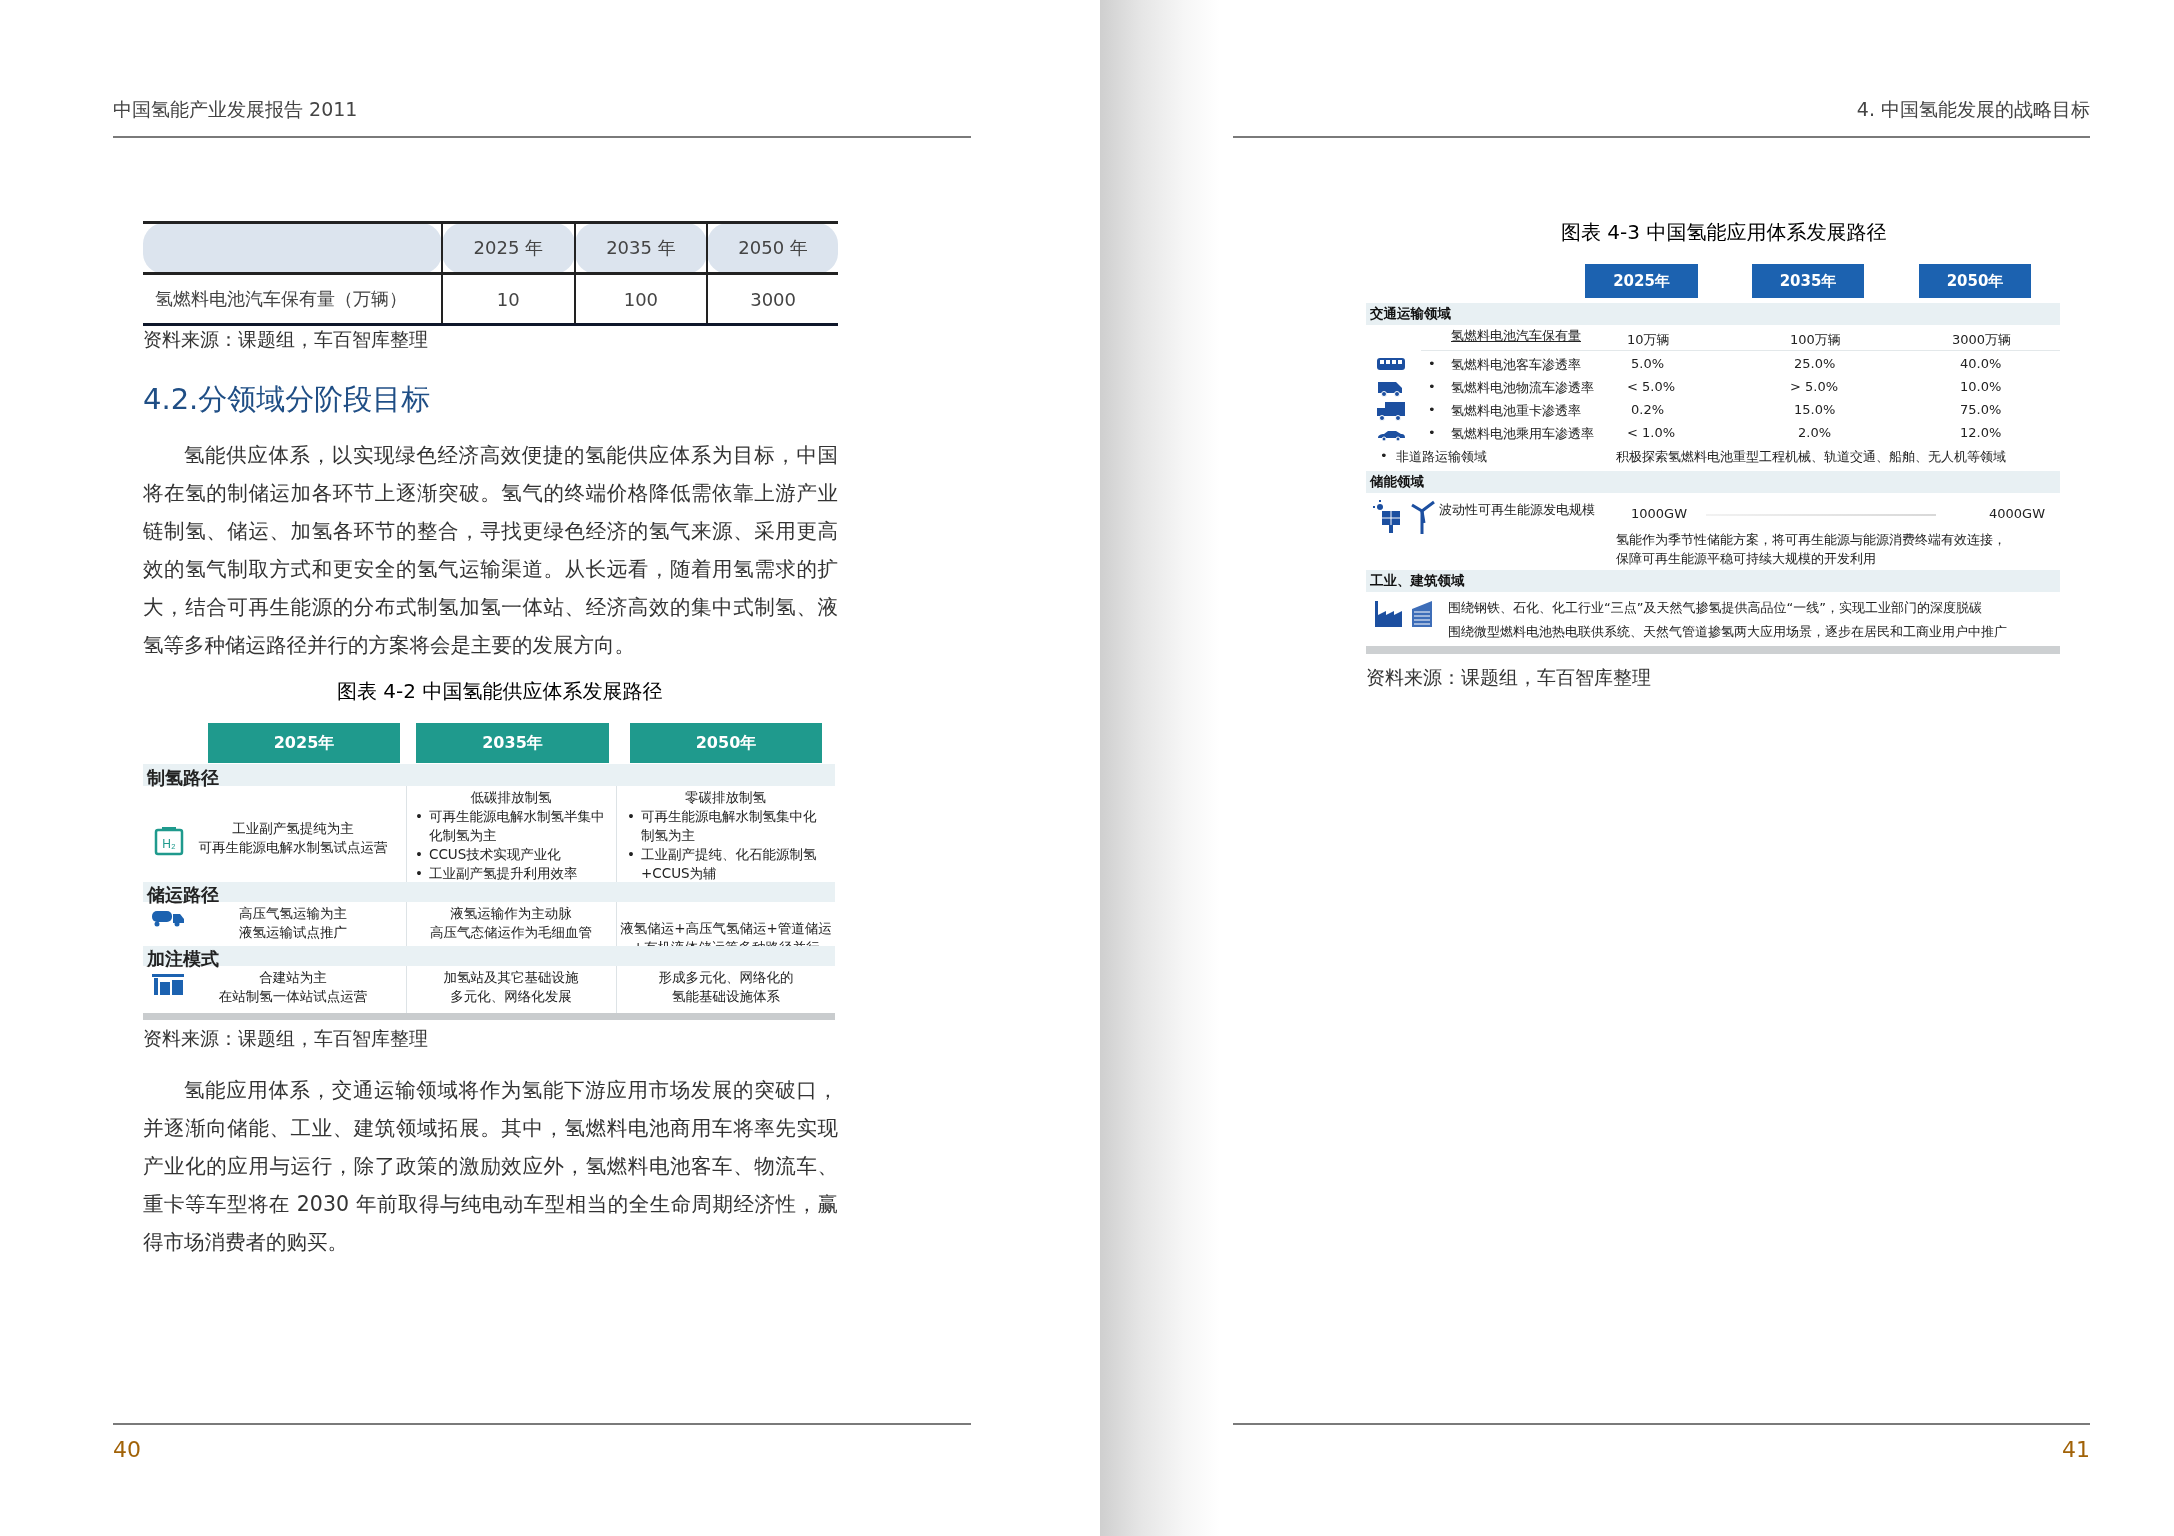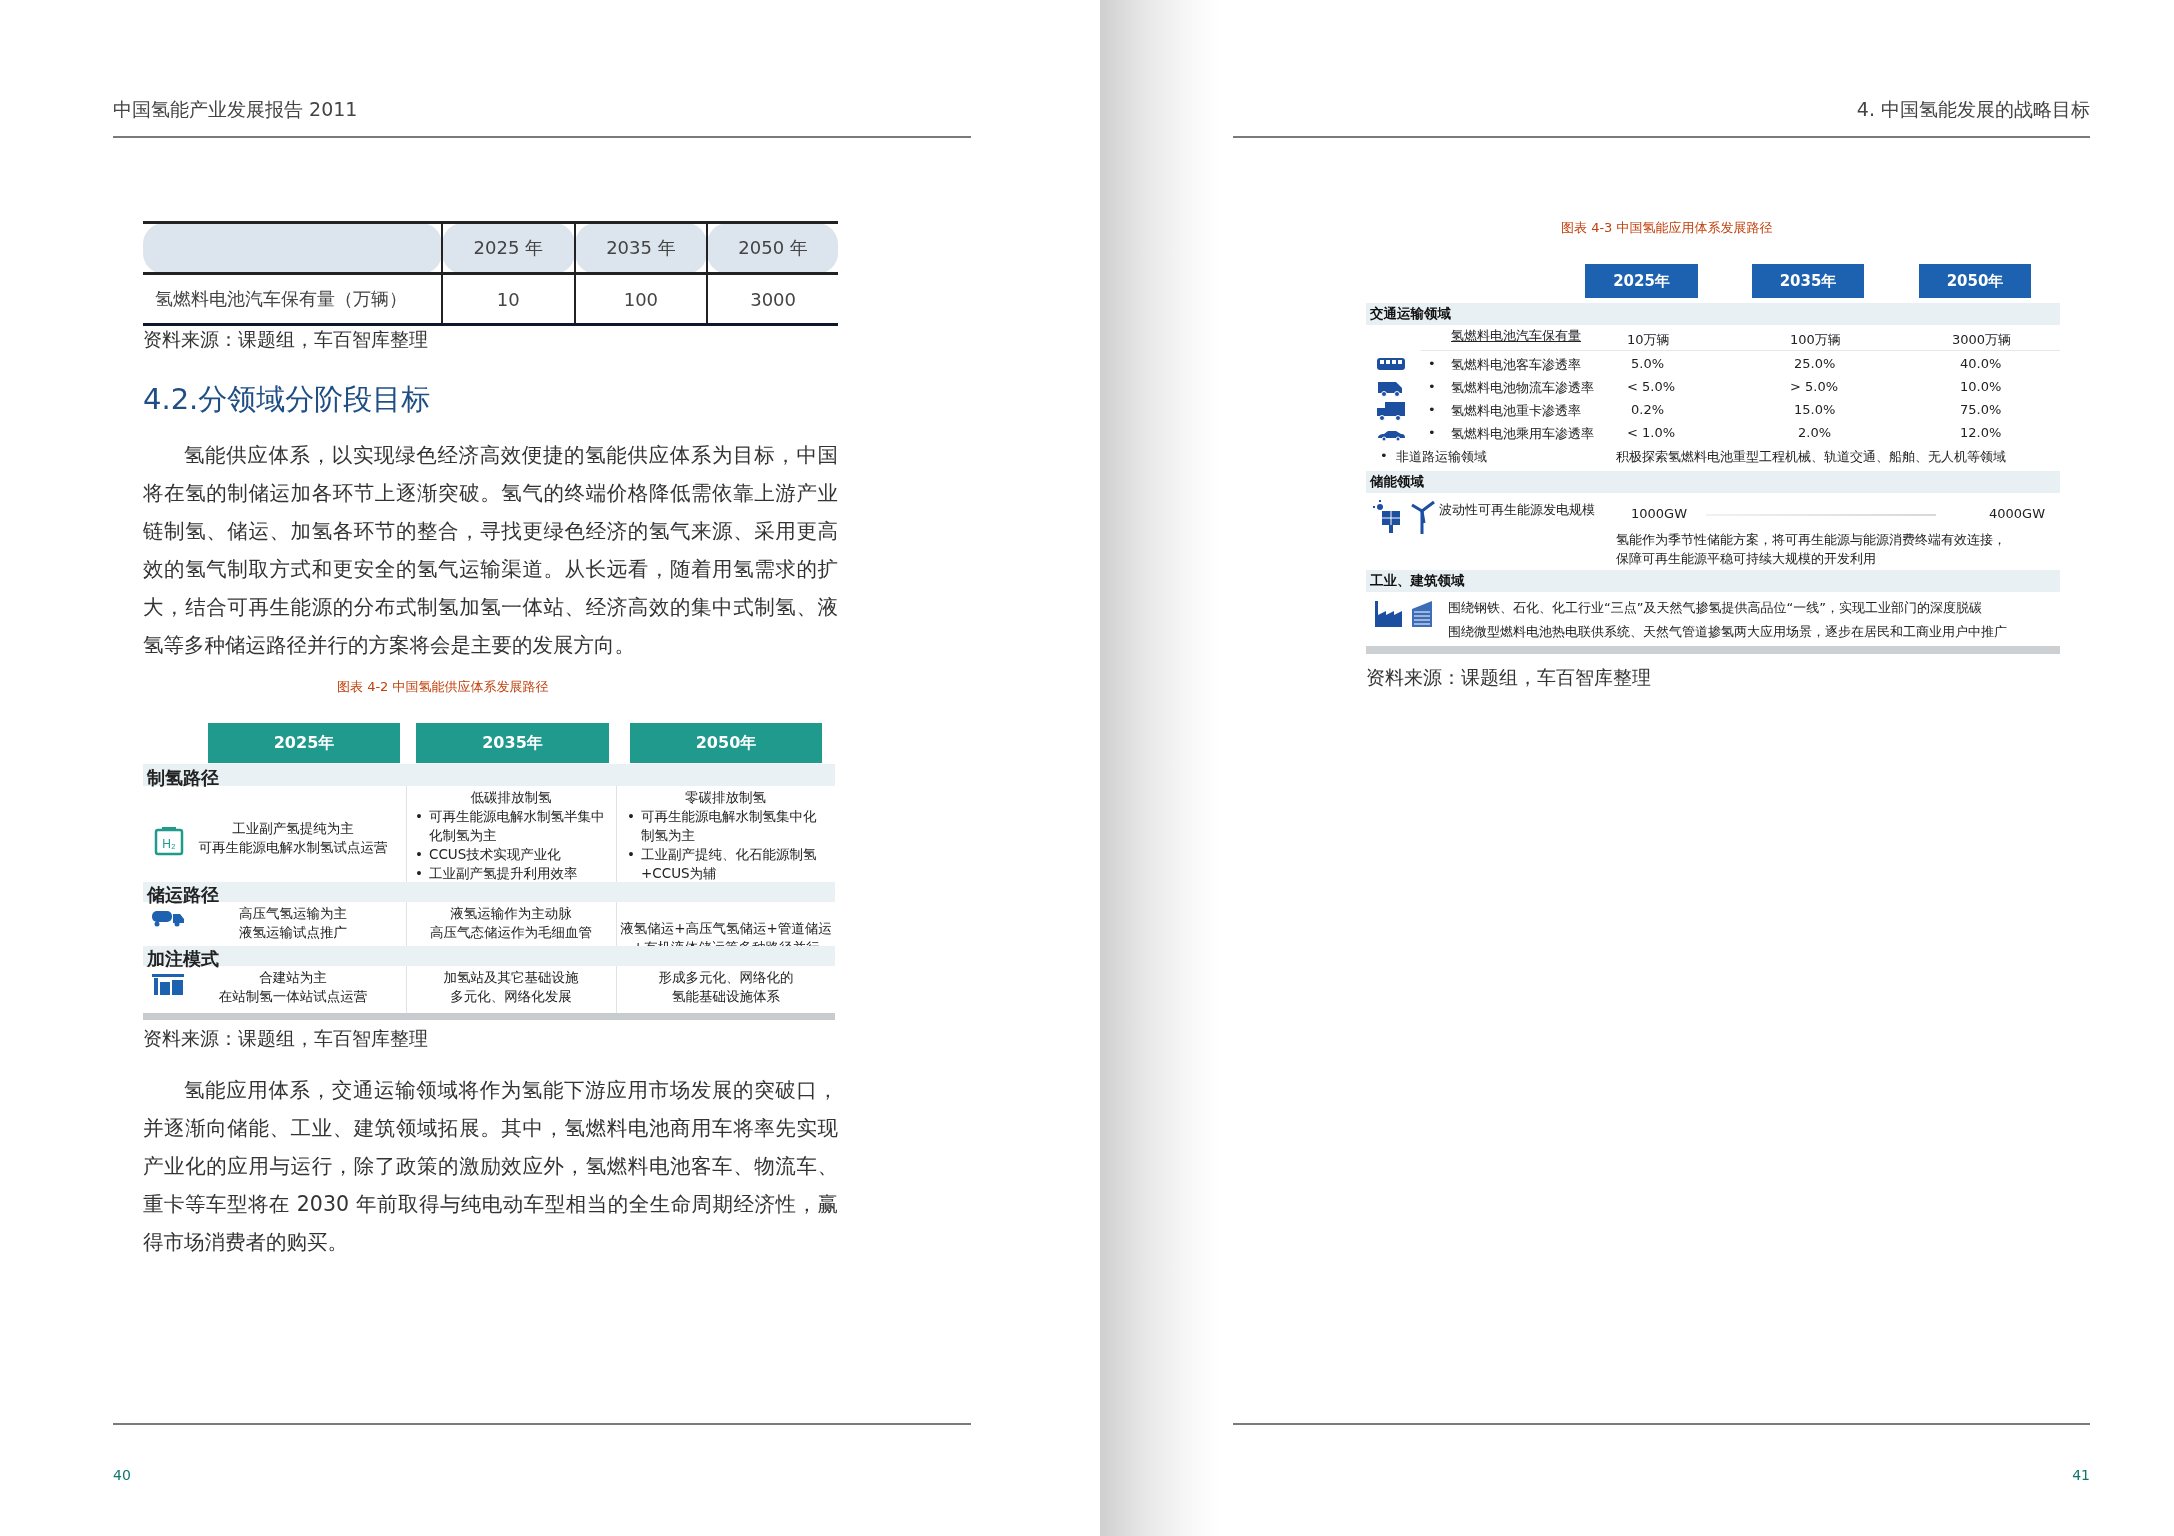--- a/index.html
+++ b/index.html
@@ -6,33 +6,33 @@
   body { width:2174px; height:1536px; position:relative; background:#ffffff; overflow:hidden;
          font-family:"DejaVu Sans","Liberation Sans",sans-serif; color:#3a3a3a; }
   .abs { position:absolute; }
   .page { position:absolute; top:0; height:1536px; background:#fff; }
   #page-left { left:0; width:1100px; }
   #page-right { left:1100px; width:1074px; }
   .gutter { position:absolute; left:1100px; top:0; width:120px; height:1536px;
             background:linear-gradient(to right,#cfcfcf 0%,#e6e6e6 35%,#f6f6f6 70%,#ffffff 100%); }
   .run-head { font-size:19px; color:#444; white-space:nowrap; }
   .rule { position:absolute; height:2px; background:#7a7a7a; }
-  .pno { font-size:14px; color:#0f766e;margin-top:30px; }
+  .pno { font-size:22px; color:#a16207; }
 
   
   table.simple { position:absolute; left:143px; top:221px; width:695px; border-collapse:collapse; font-size:18px; }
   table.simple th, table.simple td { border-left:2px solid #222; height:46px; text-align:center; font-weight:normal; color:#444;border-radius:21px; }
   table.simple tr:first-child th { background:#dce4ee; border-top:3px solid #222; border-bottom:3px solid #222; }
   table.simple tr:last-child td { border-bottom:3px solid #0f172a; }
   table.simple th:first-child, table.simple td:first-child { border-left:none; text-align:left; padding-left:12px; }
   .source { font-size:19px; color:#333; white-space:nowrap; }
   .sec-title { font-size:29px; color:#1f4e85; white-space:nowrap; }
   .para { font-size:20.5px; line-height:38px; color:#333; text-align:justify; }
   .para p { margin:0; text-indent:2em; }
-  .caption { font-size:13px; color:#c2410c; white-space:nowrap; }
+  .caption { font-size:20px; color:#000000; white-space:nowrap; }
 
   
   .teal-h { position:absolute; top:723px; height:40px; background:#1f9a8d; color:#fff; font-weight:bold;
             font-size:16px; display:flex; align-items:center; justify-content:center; }
   .f42 { position:absolute; left:143px; top:764px; width:692px; height:256px; }
   .band { position:absolute; left:0; width:692px; background:#e9f1f4; }
   .band-label { position:absolute; left:4px; font-size:18px; font-weight:bold; color:#222; }
   .vsep { position:absolute; width:1px; background:#dde3e6; }
   .cell { position:absolute; font-size:13.5px; color:#222; text-align:center; line-height:19px; }
   .cell ul { margin:0; padding-left:18px; text-align:left; }

